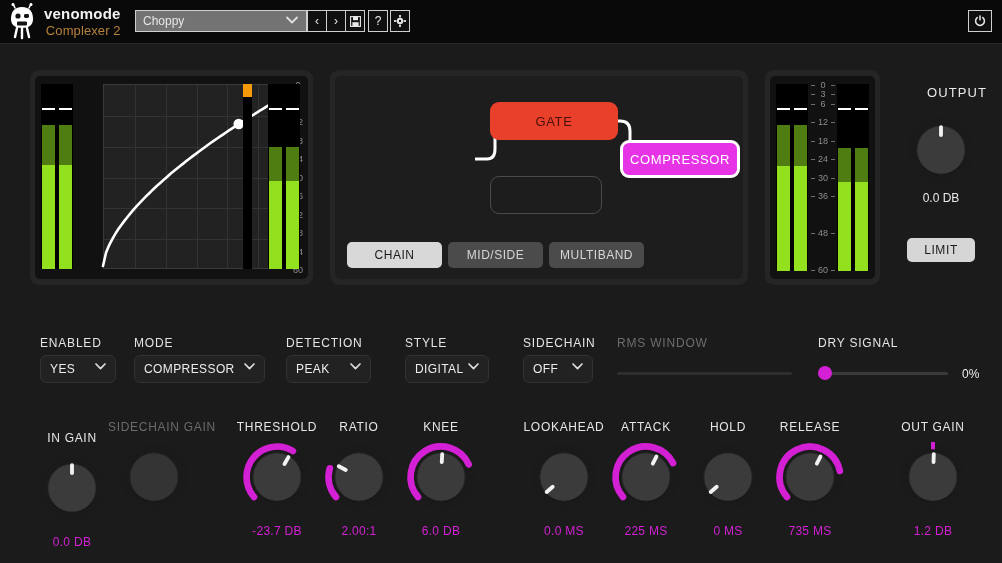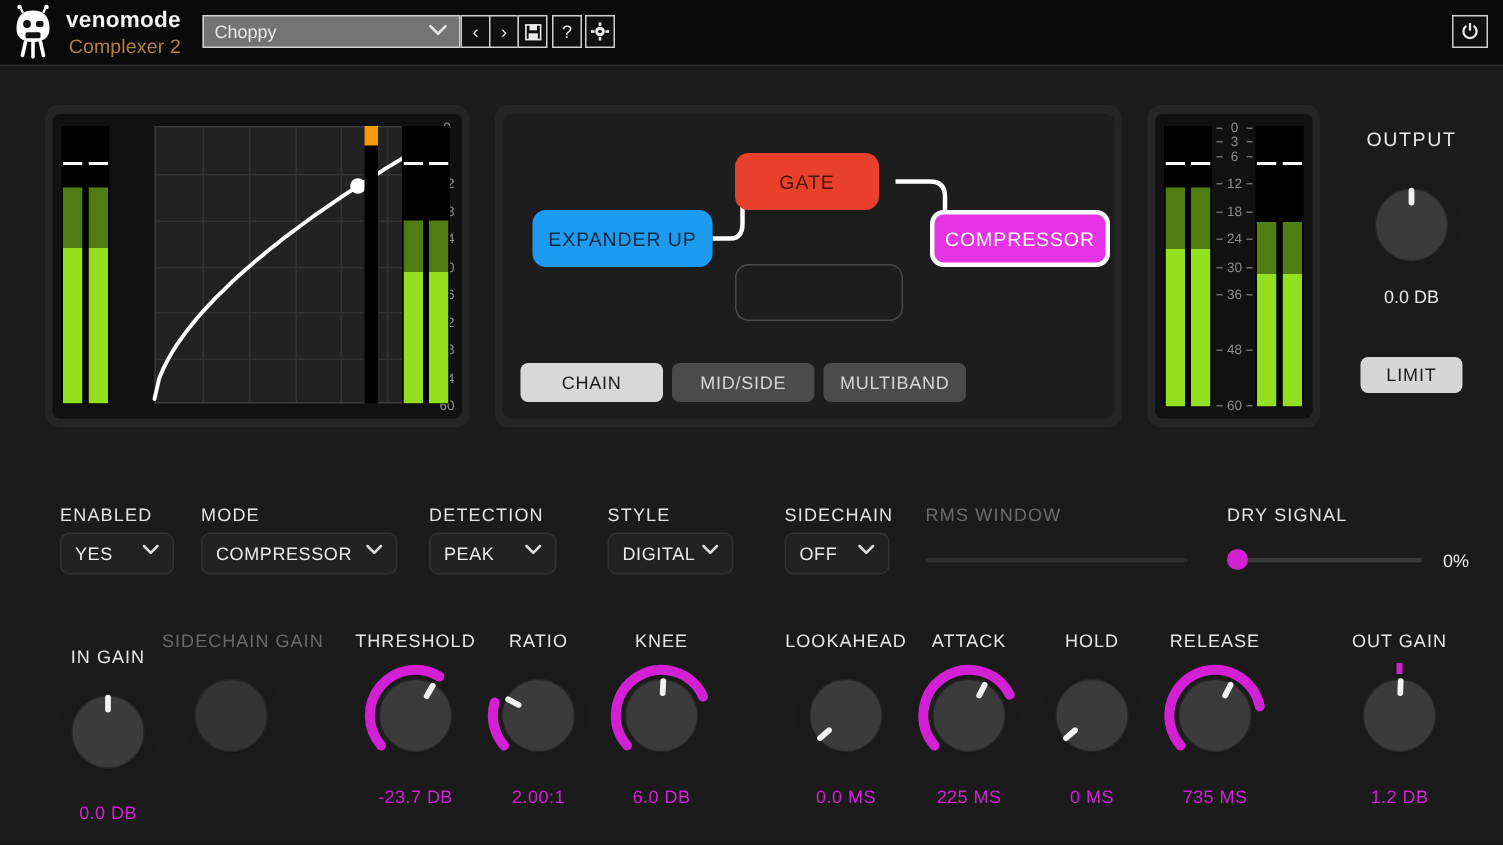--- a/index.html
+++ b/index.html
@@ -57,21 +57,21 @@
   .node.empty{background:transparent;border:1px solid #4a4a4a;}
   .tabrow{position:absolute;left:12px;bottom:11px;display:flex;gap:6px;align-items:flex-end;}
   .tab{width:95px;height:26px;border-radius:5px;display:flex;align-items:center;justify-content:center;
     font-size:12px;letter-spacing:.5px;cursor:pointer;background:#4b4b4b;color:#d6d6d6;}
   .tab.active{background:#d8d8d8;color:#1b1b1b;}
 
   
   #outPanel{left:765px;top:70px;width:115px;height:215px;}
   #outInner{left:5px;top:6px;width:105px;height:203px;background:#111;border-radius:5px;}
 
-  .outlabel{position:absolute;left:895px;top:85px;width:92px;text-align:center;
+  .outlabel{position:absolute;left:895px;top:85px;width:92px;text-align:right;
     font-size:13px;letter-spacing:1.1px;color:#e9e9e9;}
   .bigknob{position:absolute;left:906px;top:115px;width:70px;height:70px;}
   .outval{position:absolute;left:895px;top:191px;width:92px;text-align:center;font-size:12px;color:#e9e9e9;}
   .limitbtn{position:absolute;left:907px;top:238px;width:68px;height:24px;border-radius:5px;
     background:#d6d6d6;color:#1b1b1b;font-size:12px;letter-spacing:.6px;
     display:flex;align-items:center;justify-content:center;cursor:pointer;}
 
   
   .ctl{position:absolute;}
   .ctl .lab{position:absolute;top:0;left:0;font-size:12px;letter-spacing:.8px;color:#e4e4e4;white-space:nowrap;}
@@ -228,24 +228,21 @@
     </div>
   </div>
 
   <div class="panel" id="chainPanel">
     <div class="inner" id="chainInner">
       <svg style="position:absolute;left:0;top:0;" width="408" height="160">
         <path d="M140 83 L152 83 Q160 83 160 73 L160 55 Q160 45 170 45 L200 45" stroke="#fff" stroke-width="3" fill="none"></path>
         <path d="M262 45 L285 45 Q295 45 295 55 L295 73 Q295 83 303 83 L316 83" stroke="#fff" stroke-width="3" fill="none"></path>
       </svg>
 
-      <div class="node" id="node0" style="left: 20px; top: 64px; width: 120px; height: 38px; background: rgb(29, 155, 240); color: rgb(13, 42, 61);">
-        <span>EXPANDER UP</span>
-      </div>
-      <div class="node" id="node1" style="left: 155px; top: 26px; width: 96px; height: 38px; background: rgb(232, 64, 42); color: rgb(74, 17, 8);">
+      <div class="node" id="node1" style="left: 155px; top: 26px; width: 128px; height: 38px; background: rgb(232, 64, 42); color: rgb(74, 17, 8);">
         <span>GATE</span>
       </div>
       <div class="node" id="node2" style="left: 285px; top: 64px; width: 120px; height: 38px; background: rgb(230, 51, 230); color: rgb(255, 255, 255); border: 3px solid rgb(255, 255, 255);">
         <span>COMPRESSOR</span>
       </div>
       <div class="node empty" style="left:155px;top:100px;width:112px;height:38px;"></div>
 
       <div class="tabrow">
         <div class="tab active">
           <span>CHAIN</span>

